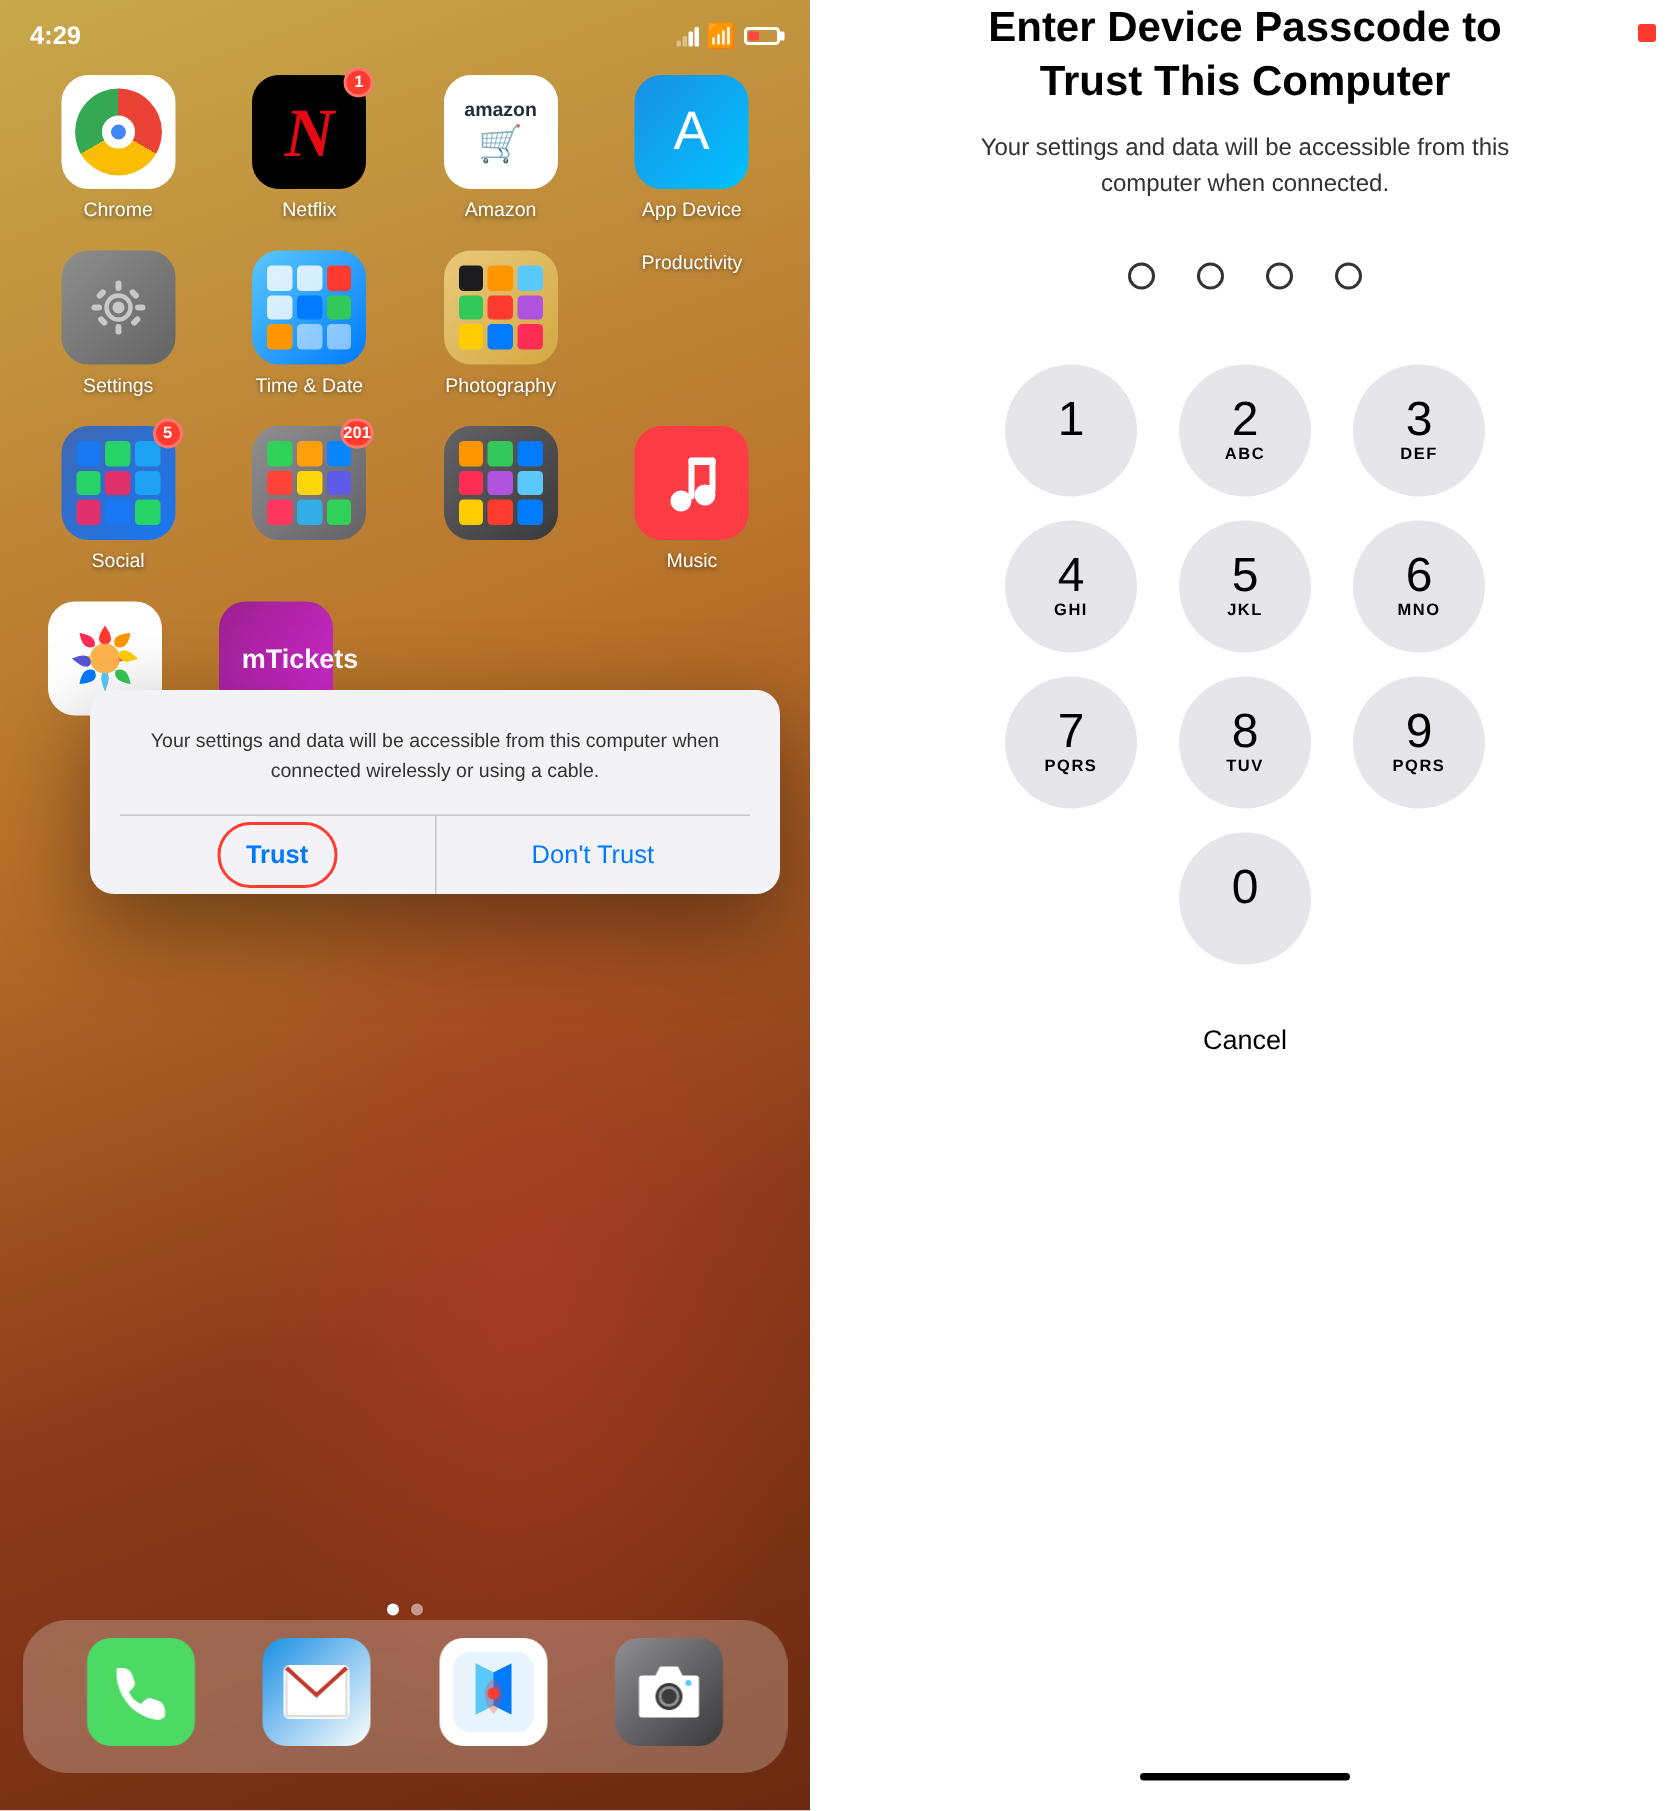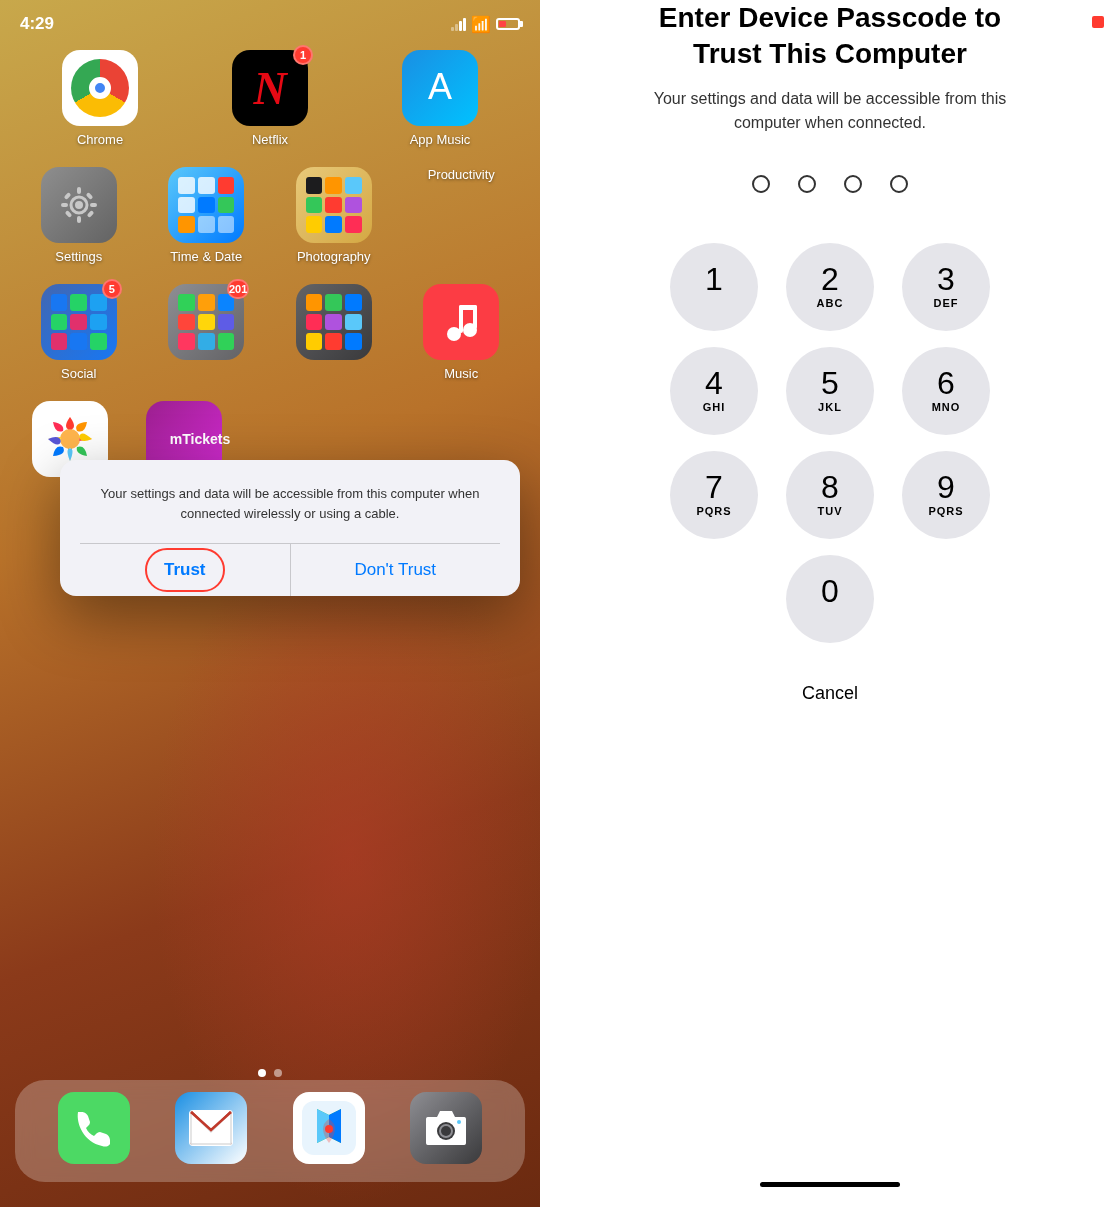--- a/index.html
+++ b/index.html
@@ -410,29 +410,36 @@
       </div>
 
       <div class="app-item">
         <div class="app-icon icon-netflix">
           <div class="badge">1</div>
           <span class="netflix-n">N</span>
         </div>
         <span class="app-label">Netflix</span>
       </div>
 
+      <div class="app-item">
+        <div class="app-icon icon-amazon" style="background:#fff; flex-direction:column; justify-content:center; gap:2px;">
+          <span style="font-size:13px;font-weight:700;color:#232f3e;">amazon</span>
+          <span style="font-size:24px;">🛒</span>
+        </div>
+        <span class="app-label">Amazon</span>
+      </div>
 
       <div class="app-item">
         <div class="app-icon icon-appstore-svg">
           <svg width="46" height="46" viewBox="0 0 46 46" fill="none">
             <path d="M23 8 L28 17 L38 17 L30 25 L33 35 L23 29 L13 35 L16 25 L8 17 L18 17 Z" fill="none"></path>
             <text x="23" y="34" text-anchor="middle" font-size="36" fill="white" font-family="sans-serif" font-weight="300">A</text>
           </svg>
         </div>
-        <span class="app-label">App Music</span>
+        <span class="app-label">App Device</span>
       </div>
     </div>
 
     <div class="app-row">
 
       <div class="app-item">
         <div class="app-icon icon-settings">
           <svg width="44" height="44" viewBox="0 0 44 44">
             <circle cx="22" cy="22" r="8" fill="none" stroke="#c8c8c8" stroke-width="3"></circle>
             <circle cx="22" cy="22" r="4" fill="#c8c8c8"></circle>
@@ -583,21 +590,21 @@
             <path d="M5 27 Q16 22 18 29 Q16 37 5 27" fill="#5856d6"></path>
             <path d="M10 10 Q22 12 20 19 Q12 22 10 10" fill="#ff2d55"></path>
             <circle cx="27" cy="27" r="10" fill="#fff" opacity="0.3"></circle>
           </svg>
         </div>
         <span class="app-label" style="visibility:hidden;">First Bus</span>
       </div>
 
       <div class="app-item" style="margin-left:4px;">
         <div class="app-icon icon-mtickets">
-          <span style="color:#fff;font-size:14px;font-weight:700;margin-left:32px;">mTickets</span>
+          <span style="color:#fff;font-size:18px;font-weight:700;margin-left:32px;">mTickets</span>
         </div>
         <span class="app-label">First Bus</span>
       </div>
     </div>
   </div>
 
   <div class="trust-dialog">
     <div class="trust-message">Your settings and data will be accessible from this computer when connected wirelessly or using a cable.</div>
     <div class="trust-buttons">
       <div class="trust-btn trust-yes">

